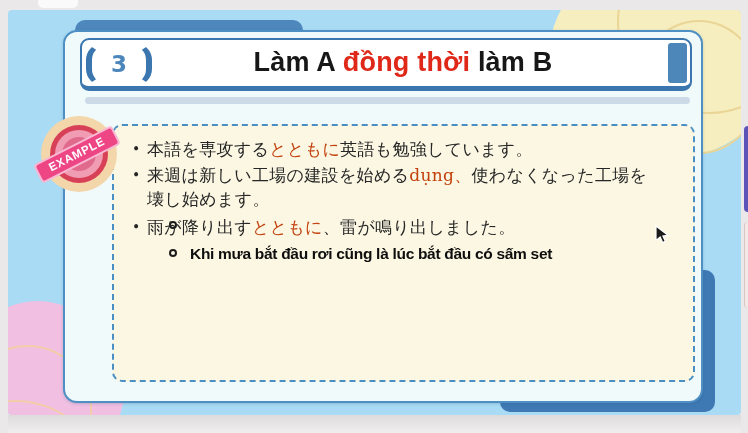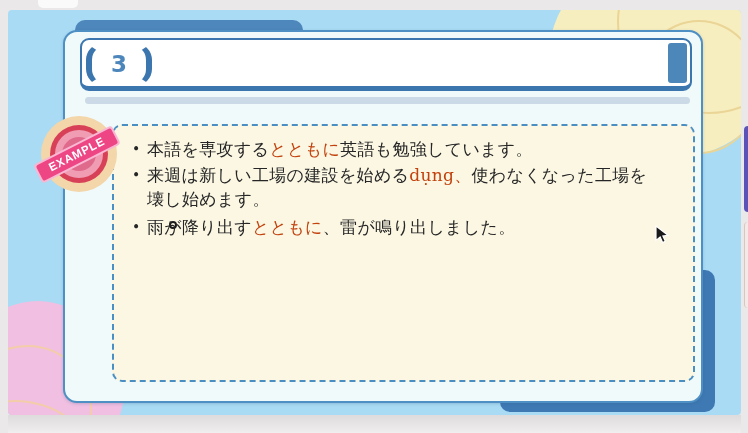--- a/index.html
+++ b/index.html
@@ -81,20 +81,21 @@
     <div class="blob-pink-arc arc-p1"></div>
     <div class="blob-pink-arc arc-p2"></div>
   </div>
 
   <div class="tab tab-tl"></div>
   <div class="tab tab-br"></div>
 
   <div class="card"></div>
 
   <div class="header-bar">
+    <div class="hdr-title"><span>Làm A </span><span class="hl-red">đồng thời</span><span> làm B</span></div>
     <div class="num-box">
       <span>3</span>
     </div>
     <div class="end-cap"></div>
   </div>
 
   <div class="divider"></div>
 
   <div class="stamp">
     <div class="c c1"></div>
@@ -109,20 +110,21 @@
         <div class="ex-item">
           <div class="jp-line"><span class="jp-bullet">•</span><span>本語を専攻する</span><span class="jp-red">とともに</span><span>英語も勉強しています。</span></div>
         </div>
         <div class="ex-item">
           <div class="jp-line"><span class="jp-bullet">•</span><span>来週は新しい工場の建設を始める</span><span class="jp-red">dụng、</span><span>使わなくなった工場を
 壊し始めます。</span></div>
           <div class="vi-line"><span class="vi-marker"></span></div>
         </div>
         <div class="ex-item">
           <div class="jp-line"><span class="jp-bullet">•</span><span>雨が降り出す</span><span class="jp-red">とともに</span><span>、雷が鳴り出しました。</span></div>
+          <div class="vi-line"><span class="vi-marker"></span><span>Khi mưa bắt đầu rơi cũng là lúc bắt đầu có sấm set</span></div>
         </div>
       </div>
   </div>
 
   <svg class="cursor" width="18" height="20" viewBox="0 0 18 20">
     <polygon points="1,1 1,15.5 5.2,12 7.6,17.6 10.3,16.3 7.9,10.9 13,10.4" fill="#1a1a1a" stroke="#ffffff" stroke-width="1.2"></polygon>
   </svg>
 
   <div class="frame frame-top"></div>
   <div class="frame frame-bottom"></div>

